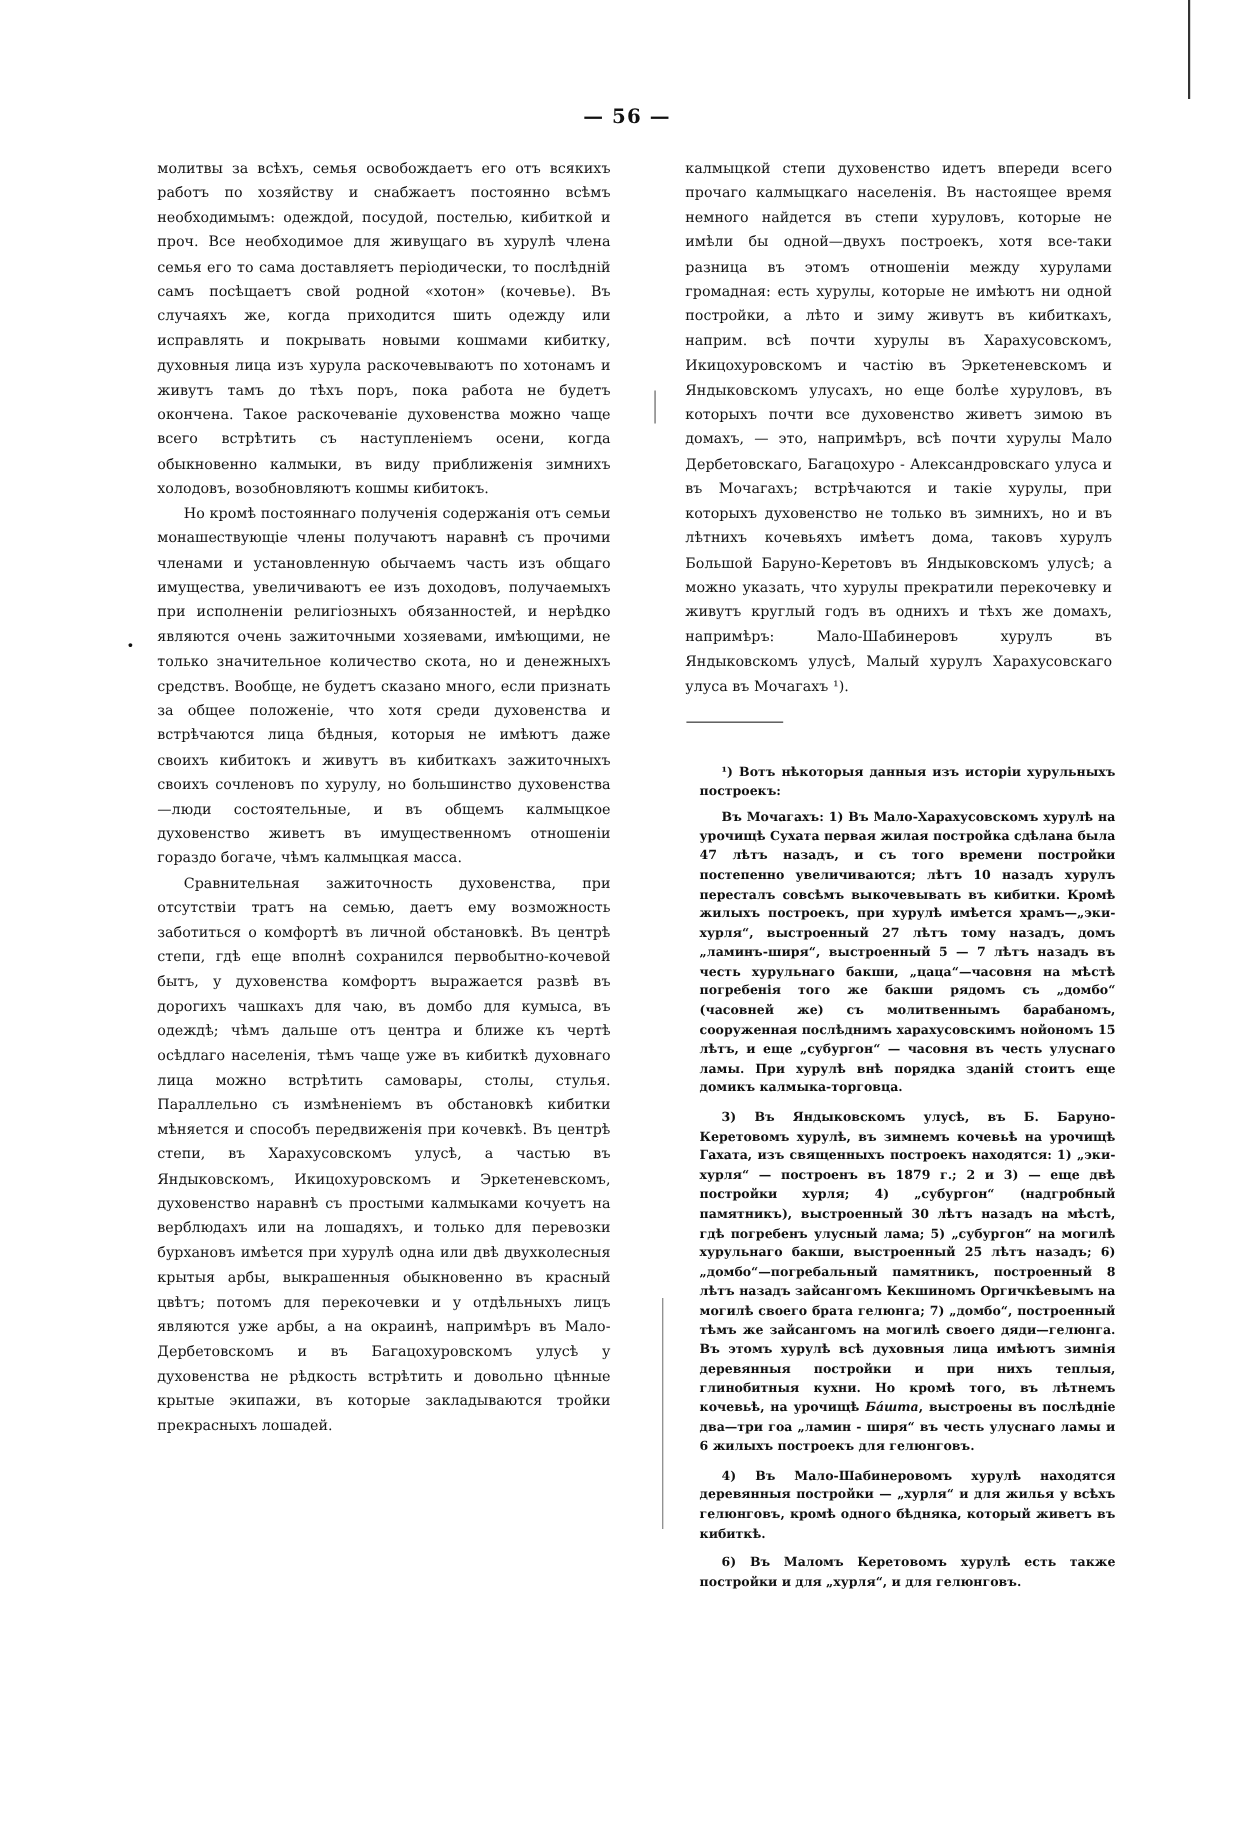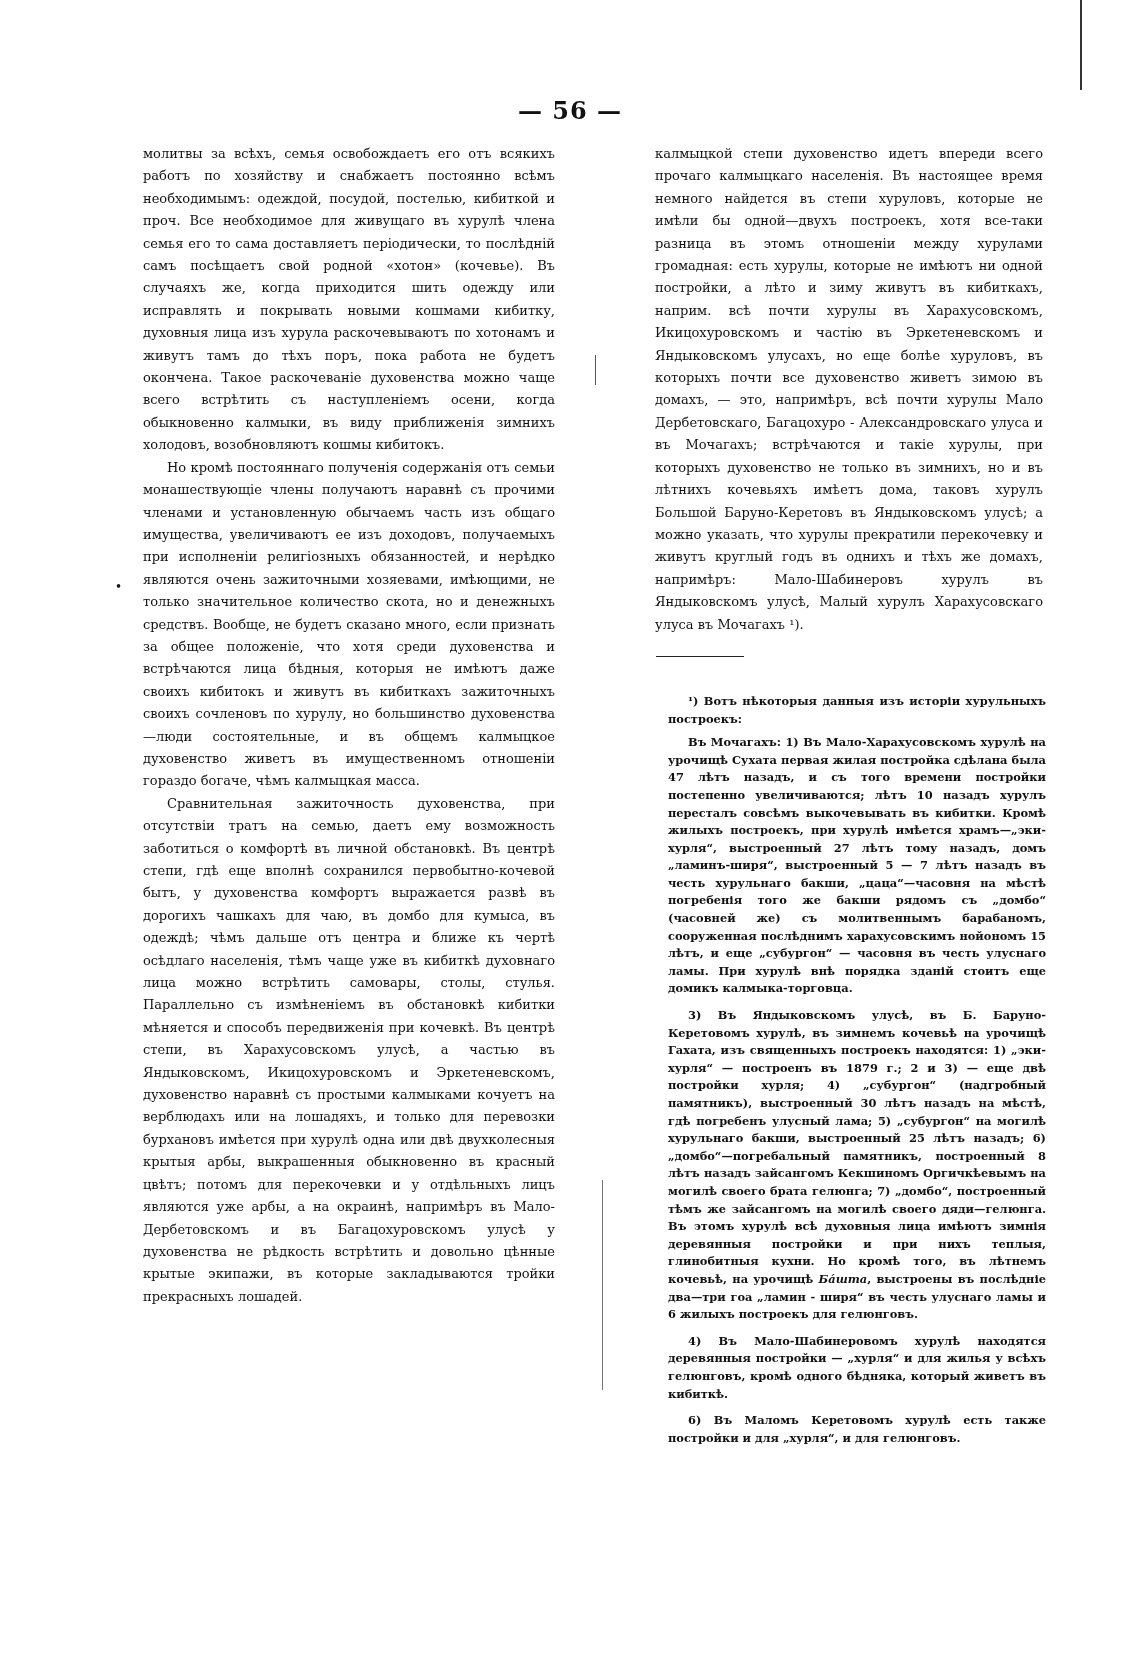--- a/index.html
+++ b/index.html
@@ -1,20 +1,20 @@
 <!DOCTYPE html>
 <html><head>
 <meta charset="utf-8">
 <style>
   html, body { margin: 0; padding: 0; background: #fff; }
   body { width: 1140px; height: 1658px; position: relative; overflow: hidden; font-family: "DejaVu Serif", serif; color: #111; }
-  .page-number { position: absolute; top: 96px; left: 0; width: 1140px; text-align: center; font-size: 24px; font-weight: bold; letter-spacing: 1px; }
+  .page-number { position: absolute; top: 96px; left: 0; width: 1140px; text-align: center; font-size: 18px; font-weight: bold; letter-spacing: 1px; }
   .col { position: absolute; top: 140px; }
   .col-left { left: 140px; width: 418px; }
-  .col-right { left: 652px; width: 394px; }
+  .col-right { left: 620px; width: 394px; }
   .body-text { font-size: 13px; line-height: 22.4px; text-align: justify; margin: 3px; hyphens: none; }
   .body-text p { margin: 0; text-indent: 24px; }
   .body-text p.cont { text-indent: 0; }
   .rule { width: 88px; border-top: 1.5px solid #222; margin: 20px 0 36px 4px; }
   .footnotes { font-size: 11.4px; line-height: 17.6px; font-weight: bold; text-align: justify; }
   .footnotes p { margin: 0 0 9px 16px; text-indent: 20px; }
   .footnotes p.fn-head { margin-bottom: 6px; }
   .bar-right { position: absolute; left: 1080px; top: 0; width: 2px; height: 90px; background: #333; }
   .bar-mid { position: absolute; left: 595px; top: 355px; width: 1px; height: 30px; background: #555; }
   .bar-fn { position: absolute; left: 602px; top: 1180px; width: 1px; height: 210px; background: #777; }

